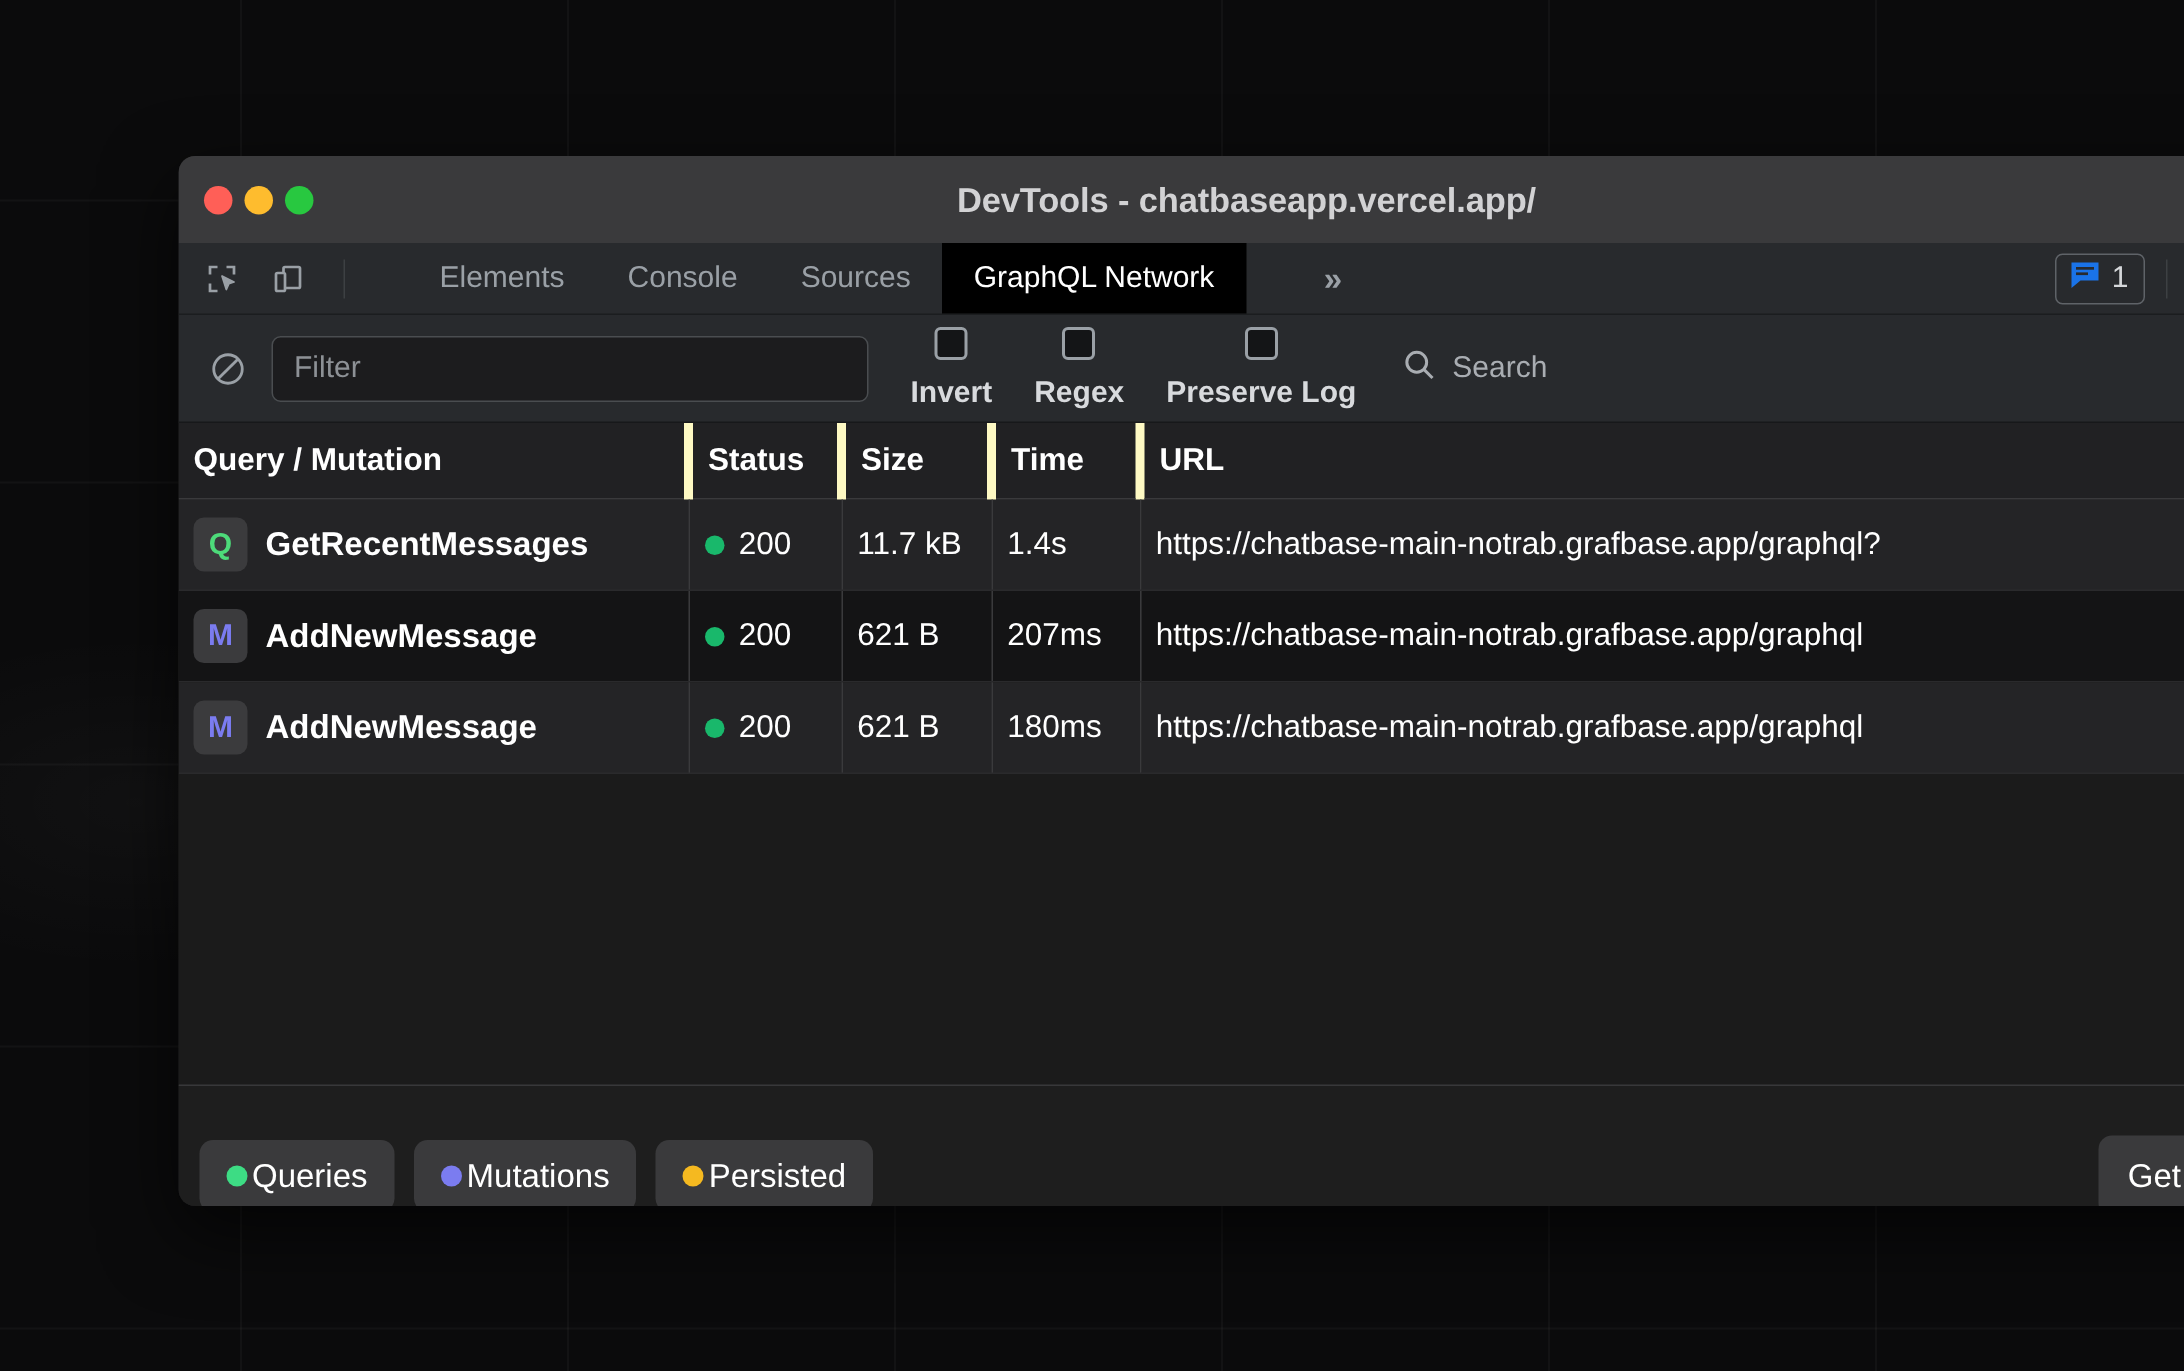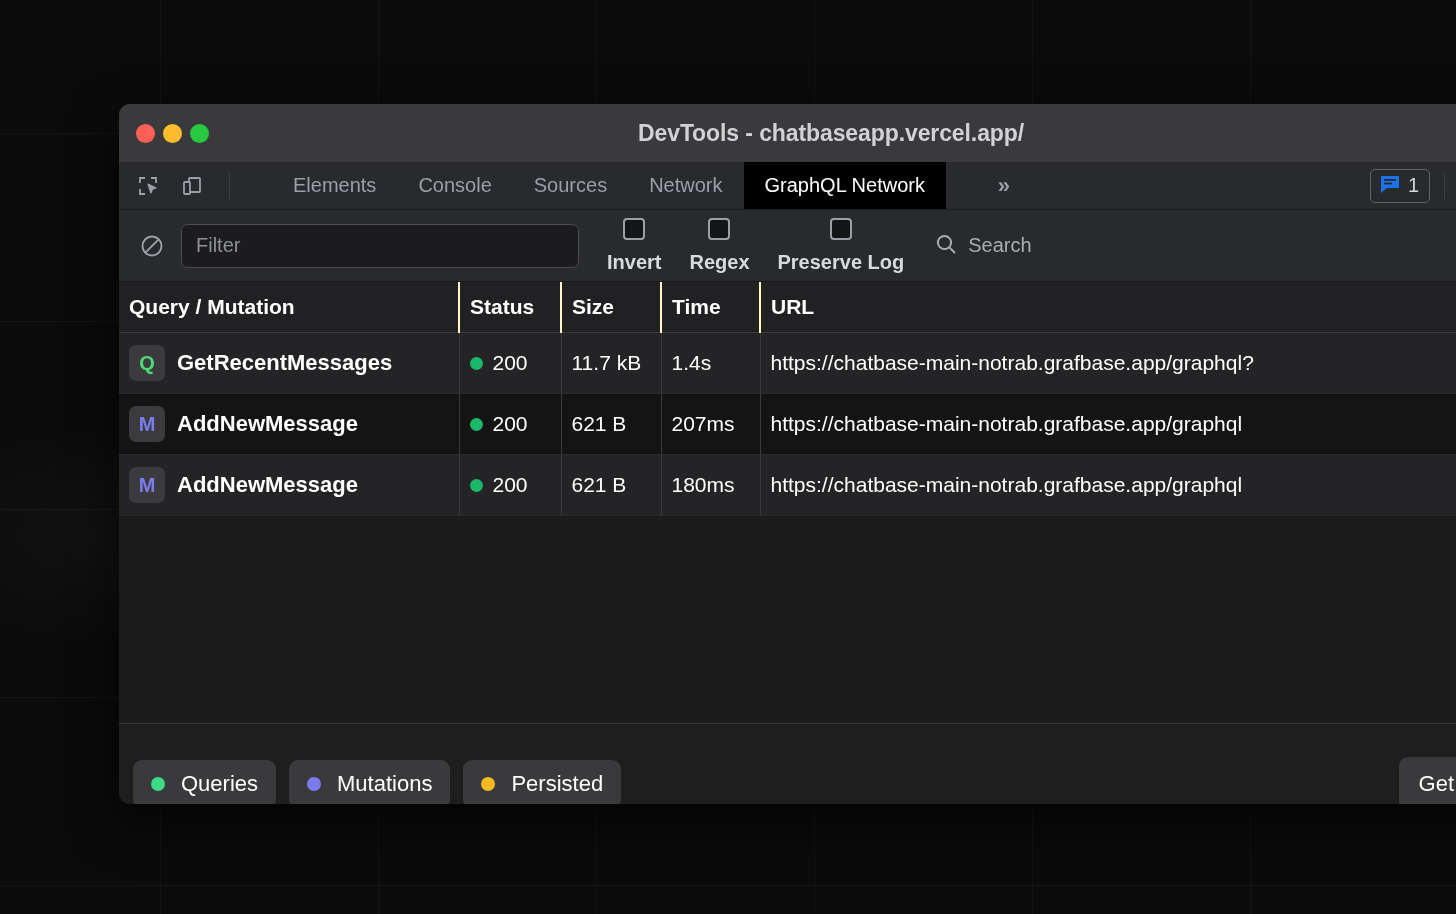--- a/index.html
+++ b/index.html
@@ -178,21 +178,21 @@
     overflow: hidden;
   }
   table { border-collapse: collapse; width: 100%; table-layout: fixed; }
   thead tr { background: #212123; }
   th {
     text-align: left;
     color: #ffffff;
     font-size: 21px;
     font-weight: bold;
     padding: 13px 0 13px 10px;
-    border-right: 2px solid #fef9c3;
+    border-right: 6px solid #fef9c3;
     border-bottom: 1px solid #3a3a3c;
     white-space: nowrap;
   }
   th.c-name { width: 340px; }
   th.c-status { width: 102px; }
   th.c-size { width: 100px; }
   th.c-time { width: 99px; }
   th.c-url { width: auto; border-right: none; margin-left: 29px; }
   tbody td {
     color: #ffffff;
@@ -229,21 +229,21 @@
   #bottombar {
     height: 121px;
     background: #1e1e1e;
     border-top: 1px solid #38383a;
     display: flex;
     align-items: center;
     padding: 0 14px;
     gap: 13px;
   }
   .legend-pill {
-    display: flex; align-items: center; gap: 16px;
+    display: flex; align-items: center; gap: 3px;
     background: #3a3a3c;
     border-radius: 9px;
     padding: 11px 18px;
   }
   .legend-dot { width: 14px; height: 14px; border-radius: 50%; flex: 0 0 auto; }
   .legend-label { color: #ffffff; font-size: 22px; }
   #support-btn {
     margin-left: auto;
     background: #3a3a3c;
     border: none;
@@ -287,21 +287,20 @@
           <rect x="3" y="7" width="6" height="12" rx="1" fill="#282a2d"></rect>
         </svg>
       </div>
       <div class="tb-sep"></div>
     </div>
 
     <div class="tabs">
       <div class="tab">Elements</div>
       <div class="tab">Console</div>
       <div class="tab">Sources</div>
-      <div class="tab">Network</div>
       <div class="tab active">GraphQL Network</div>
     </div>
 
     <div class="tb-more">»</div>
 
     <div class="tb-right">
       <div class="issues-pill">
         <span>
           <svg width="22" height="20" viewBox="0 0 22 20" fill="#1a73e8">
             <path d="M2 2h18v12H8l-6 5z"></path>

